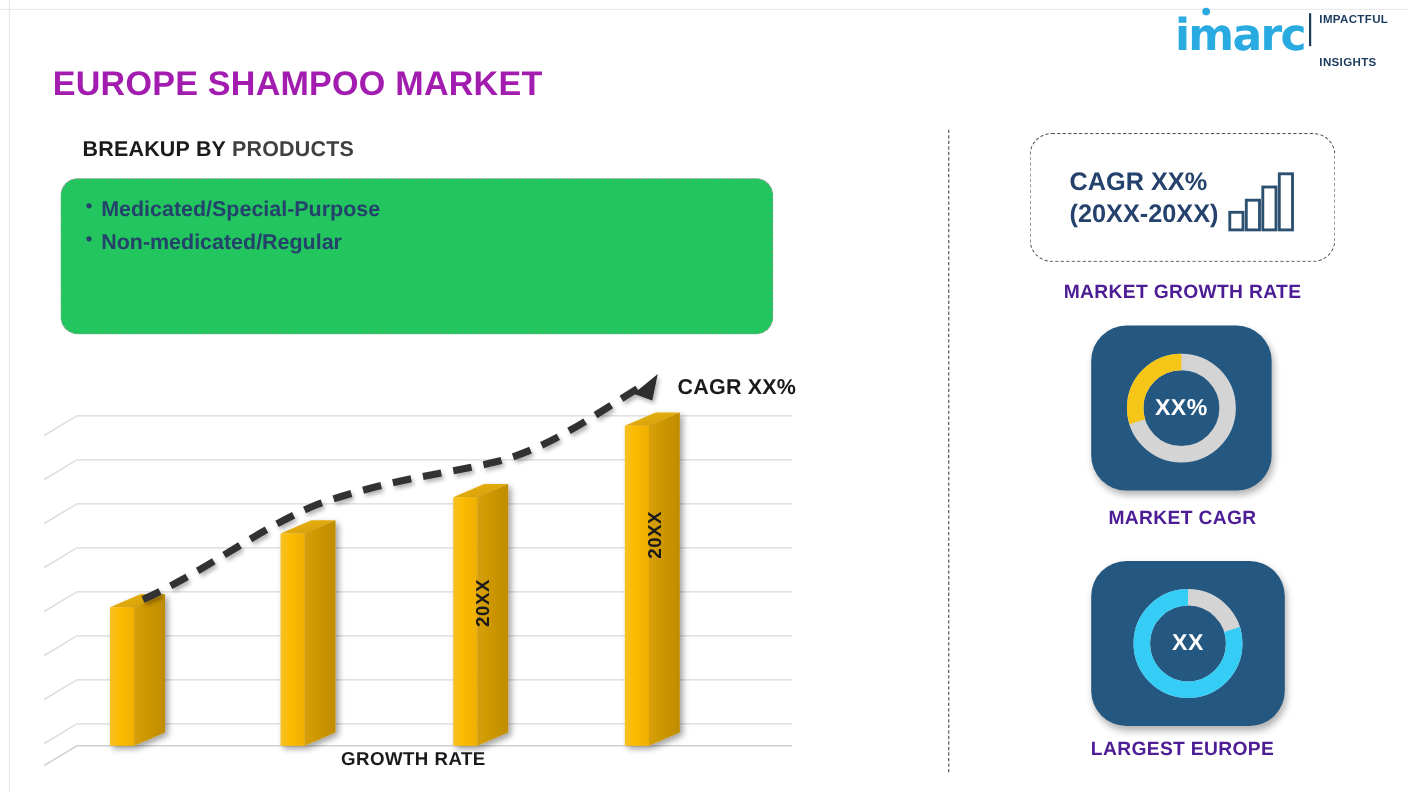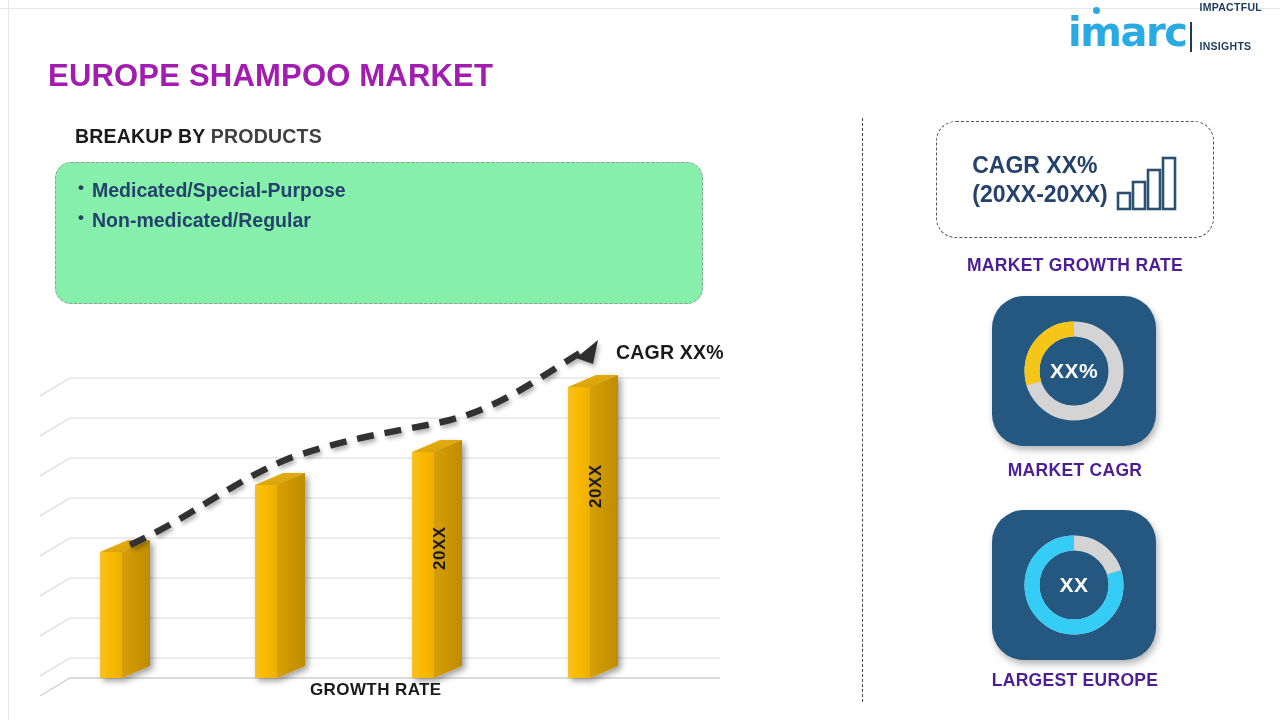--- a/index.html
+++ b/index.html
@@ -33,21 +33,21 @@
     width: 1px; height: 720px;
     background: #e8e8e8;
   }
 
   
   .logo {
     position: absolute;
     right: 18px;
     top: 12px;
     display: flex;
-    align-items: flex-end;
+    align-items: flex-start;
     height: 40px;
   }
   .logo-word {
     font-size: 40px;
     font-weight: bold;
     letter-spacing: -1.5px;
     color: #29ABE2;
     line-height: 1;
     position: relative;
     font-family: "DejaVu Sans", sans-serif;
@@ -104,21 +104,21 @@
   
   .list-box {
     position: absolute;
     left: 55px;
     top: 162px;
     width: 648px;
     height: 142px;
     border: 1.6px dashed #9a9a9a;
     border-radius: 16px;
     box-sizing: border-box;
-    background: #86efac;
+    background: #22c55e;
   }
   .list-box ul {
     list-style: none;
     margin: 0;
     padding: 13px 0 0 22px;
   }
   .list-box li {
     font-size: 19.5px;
     font-weight: bold;
     color: #24426b;
@@ -210,21 +210,21 @@
 
   .tile {
     position: absolute;
     width: 164px;
     height: 150px;
     border-radius: 32px;
     background: #255880;
     box-shadow: 2px 4px 7px rgba(0,0,0,0.30);
   }
   .tile-1 { left: 992px; top: 296px; }
-  .tile-2 { left: 992px; top: 510px; }
+  .tile-2 { left: 992px; top: 510px; padding-left: 12px; }
   .tile svg { position: absolute; left: 50%; top: 50%; transform: translate(-50%,-50%); }
   .donut-text {
     position: absolute;
     left: 0; top: 50%;
     width: 100%;
     transform: translateY(-50%);
     text-align: center;
     color: #ffffff;
     font-size: 21px;
     font-weight: bold;

